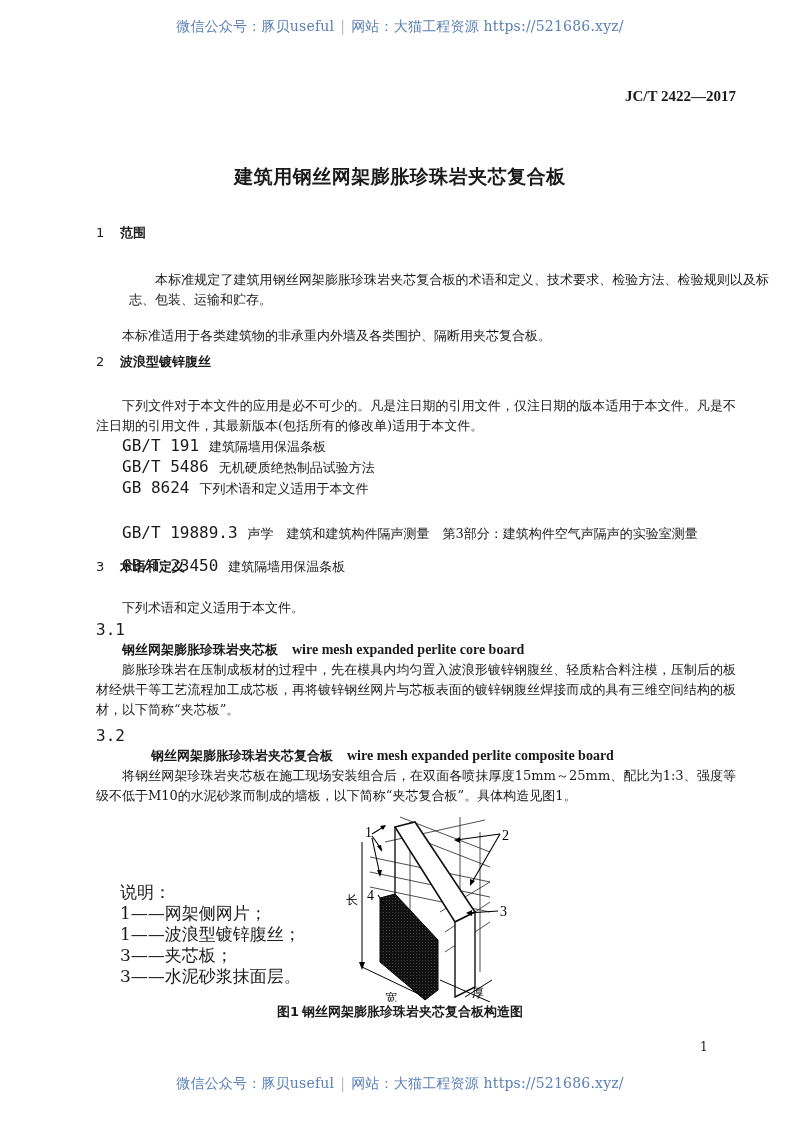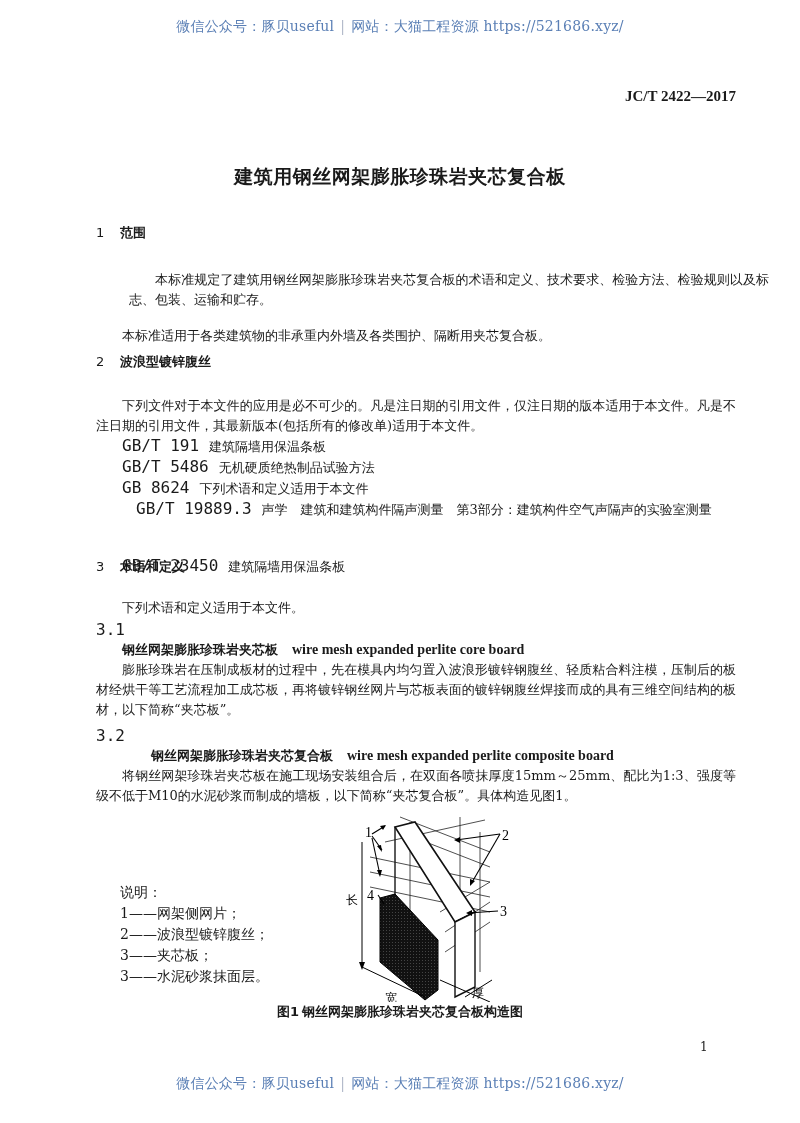--- a/index.html
+++ b/index.html
@@ -15,21 +15,21 @@
                font-weight: bold; font-size: 19px; letter-spacing: 0.5px; }
   .sec-head { left: 96px; font-family: "DejaVu Sans", sans-serif; font-weight: bold; font-size: 13px; }
   .sec-head .num { display: inline-block; width: 24px; font-weight: normal; }
   .para { left: 96px; width: 640px; font-size: 13px; line-height: 20px; text-align: justify; }
   .para .indent { display: inline-block; width: 26px; }
   .ref { left: 122px; font-size: 13px; line-height: 20px; }
   .ref .code { font-family: "DejaVu Sans Mono", monospace; font-size: 16px; margin-right: 10px; }
   .term-num { left: 96px; font-family: "DejaVu Sans Mono", monospace; font-size: 16px; }
   .term { left: 122px; font-size: 13px; font-weight: bold; font-family: "DejaVu Sans", sans-serif; }
   .term .en { font-family: "Liberation Serif", serif; font-size: 14px; margin-left: 14px; }
-  .legend { left: 120px; font-size: 14px; line-height: 21px; }
+  .legend { left: 120px; font-size: 17px; line-height: 21px; }
   .fig-caption { left: 0; width: 800px; top: 1003px; text-align: center; font-family: "DejaVu Sans", sans-serif;
                  font-weight: bold; font-size: 13px; }
   .fig-caption .fignum { margin-right: 3px; }
   .page-num { left: 700px; top: 1040px; font-size: 12px; }
 </style>
 </head>
 <body>
 
 <div class="abs watermark" style="top:18px;">
   <span>微信公众号：豚贝useful</span><span class="sep">|</span><span>网站：大猫工程资源 https://521686.xyz/</span>
@@ -57,21 +57,21 @@
 </div>
 <div class="abs ref" style="top:436px;">
   <span class="code">GB/T 191</span><span>建筑隔墙用保温条板</span>
 </div>
 <div class="abs ref" style="top:457px;">
   <span class="code">GB/T 5486</span><span>无机硬质绝热制品试验方法</span>
 </div>
 <div class="abs ref" style="top:478px;">
   <span class="code">GB 8624</span><span>下列术语和定义适用于本文件</span>
 </div>
-<div class="abs ref" style="top:499px;margin-left:14px;">
+<div class="abs ref" style="top:523px;">
   <span class="code">GB/T 19889.3</span><span>声学　建筑和建筑构件隔声测量　第3部分：建筑构件空气声隔声的实验室测量</span>
 </div>
 <div class="abs ref" style="top:520px;margin-top:36px;">
   <span class="code">GB/T 23450</span><span>建筑隔墙用保温条板</span>
 </div>
 
 <div class="abs sec-head" style="top:558px;">
   <span class="num">3</span><span>术语和定义</span>
 </div>
 <div class="abs para" style="top:598px;">
@@ -90,21 +90,21 @@
 <div class="abs term" style="top:747px;margin-left:29px;">
   <span>钢丝网架膨胀珍珠岩夹芯复合板</span><span class="en">wire mesh expanded perlite composite board</span>
 </div>
 <div class="abs para" style="top:766px;">
   <span class="indent"></span><span>将钢丝网架珍珠岩夹芯板在施工现场安装组合后，在双面各喷抹厚度15mm～25mm、配比为1:3、强度等级不低于M10的水泥砂浆而制成的墙板，以下简称“夹芯复合板”。具体构造见图1。</span>
 </div>
 
 <div class="abs legend" style="top:882px;">
   <div>说明：</div>
   <div>1——网架侧网片；</div>
-  <div>2——波浪型镀锌腹丝；</div>
+  <div>1——波浪型镀锌腹丝；</div>
   <div>3——夹芯板；</div>
   <div>3——水泥砂浆抹面层。</div>
 </div>
 
 <div class="abs" style="left:340px; top:812px; width:200px; height:190px;">
   <svg width="200" height="190" viewBox="0 0 200 190">
     <defs>
       <pattern id="dots" width="3" height="3" patternUnits="userSpaceOnUse">
         <rect width="3" height="3" fill="#111"></rect>
         <circle cx="1.5" cy="1.5" r="0.5" fill="#555"></circle>

